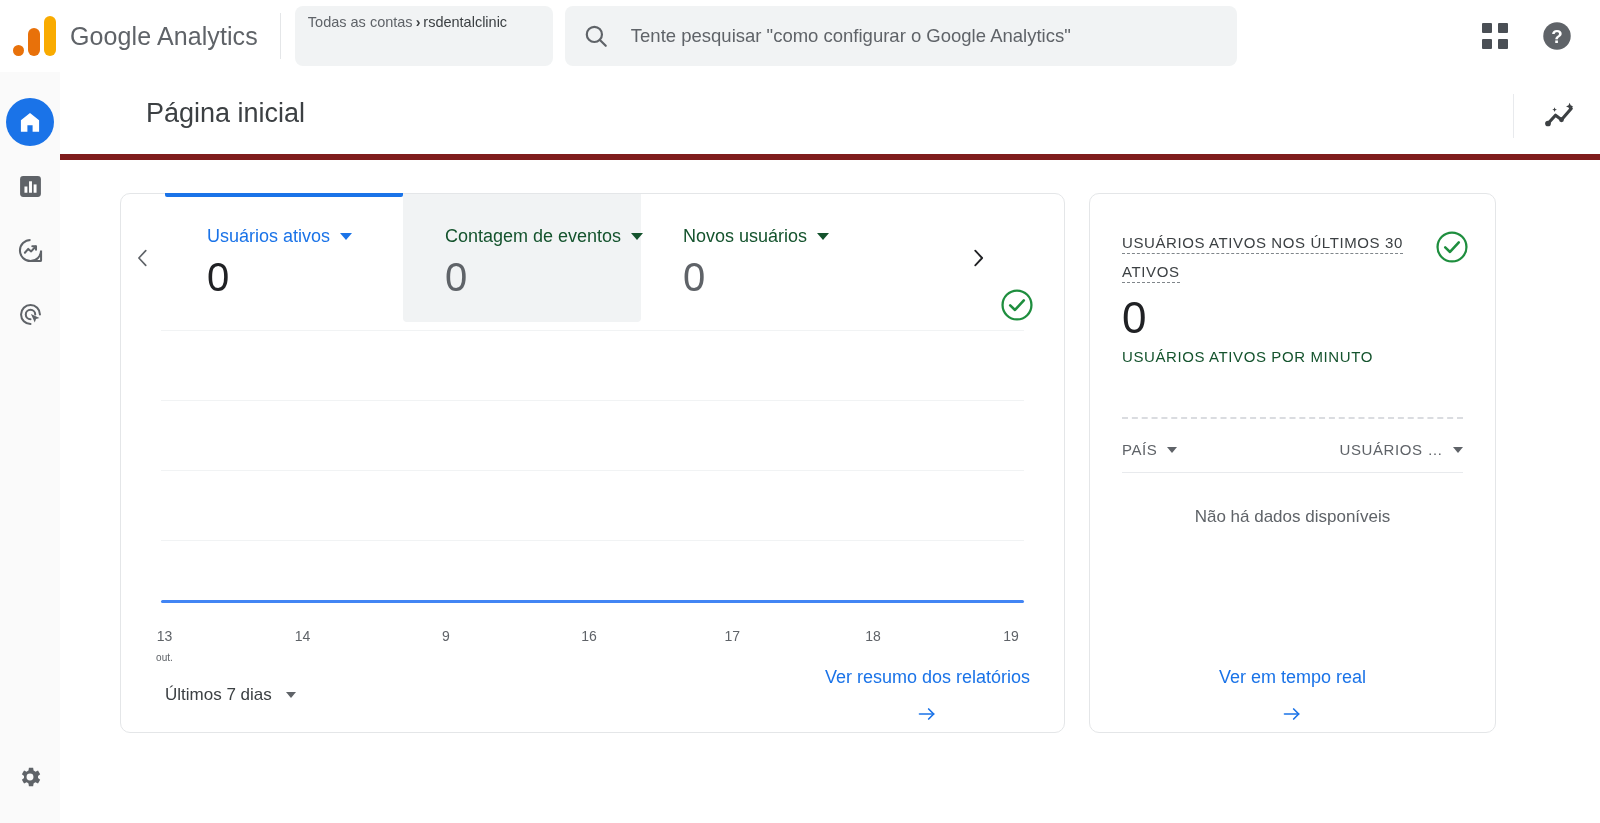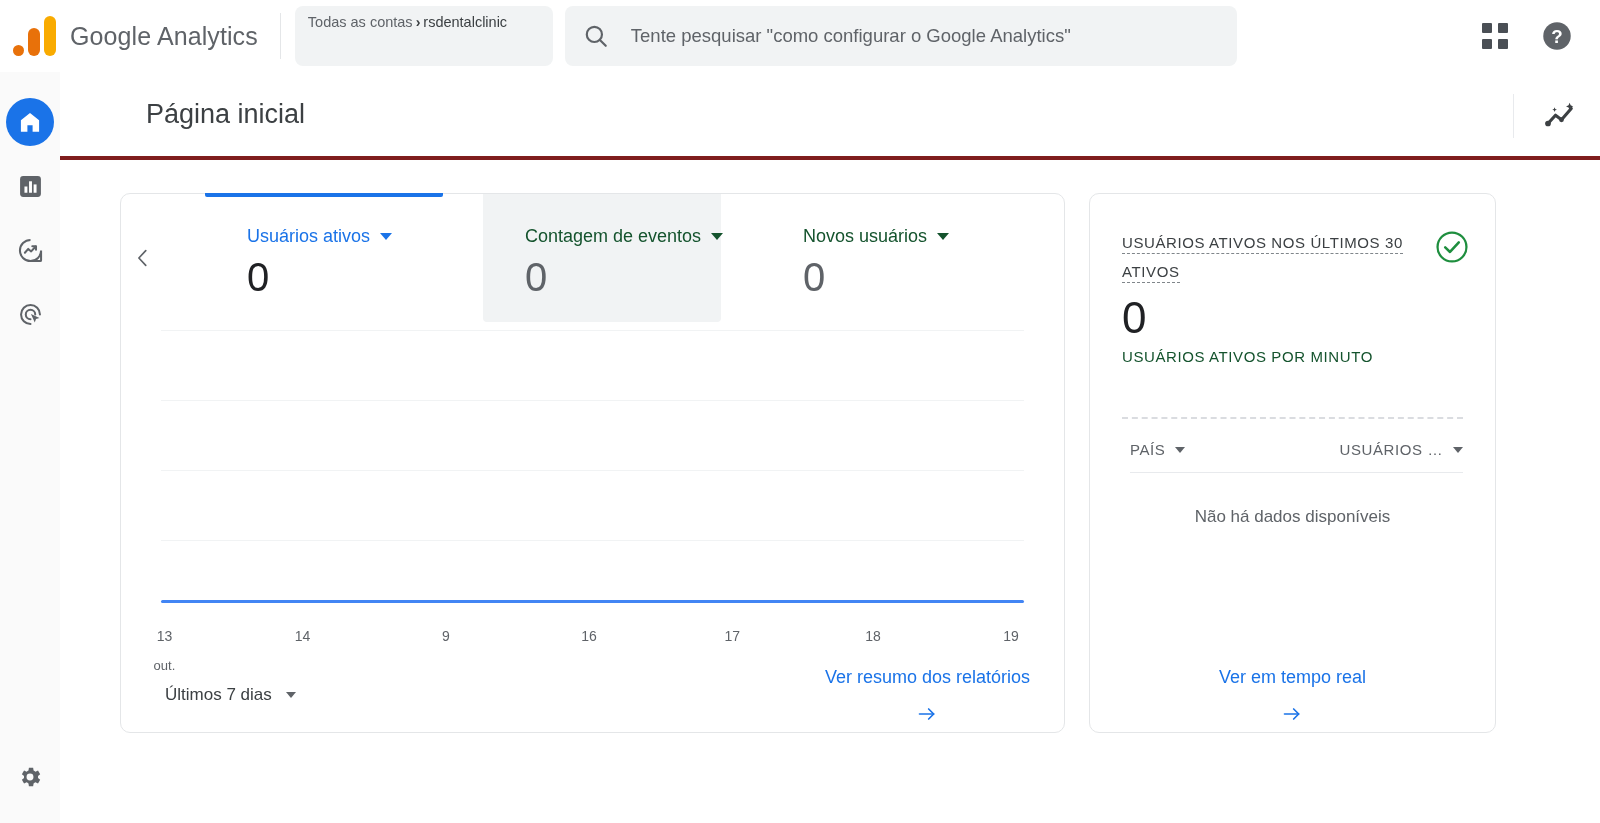--- a/index.html
+++ b/index.html
@@ -92,21 +92,21 @@
   .rail-spacer { flex: 1; }
   .rail-bottom { margin-bottom: 22px; }
 
   
   .content {
     position: absolute; left: 60px; top: 72px;
     width: 1540px; height: 751px; background: #ffffff;
   }
   .page-header {
     height: 88px; display: flex; align-items: center;
-    border-bottom: 4px solid #7f1d1d; position: relative;
+    border-bottom: 6px solid #7f1d1d; position: relative;
   }
   .page-title { font-size: 27px; color: #3c4043; padding-left: 86px; font-weight: 400; }
   .header-divider {
     position: absolute; right: 86px; top: 22px; width: 1px; height: 44px; background: #e8eaed;
   }
   .insights-icon { position: absolute; right: 22px; top: 26px; width: 36px; height: 36px; cursor: pointer; }
 
   .cards {
     display: flex; gap: 24px; padding: 33px 50px 0 60px;
   }
@@ -114,21 +114,21 @@
   .card {
     background: #ffffff;
     border: 1px solid #e4e6e8;
     border-radius: 10px;
     position: relative;
   }
   .card-main { width: 945px; height: 540px; }
   .card-rt { width: 407px; height: 540px; }
 
   
-  .metric-row { display: flex; align-items: flex-end; height: 128px; position: relative; gap: 40px; }
+  .metric-row { display: flex; align-items: flex-end; height: 128px; position: relative; }
   .nav-arrow {
     width: 44px; height: 128px; display: flex; align-items: center; justify-content: center;
     color: #5f6368; cursor: pointer; flex: 0 0 44px;
   }
   .metric-tab {
     width: 238px; height: 128px; padding: 32px 0 0 42px;
     cursor: pointer; position: relative; flex: 0 0 238px;
   }
   .metric-tab.hovered { background: #f1f3f4; border-radius: 0 0 4px 4px; }
   .metric-tab .m-label {
@@ -149,21 +149,21 @@
 
   
   .chart-area { position: relative; height: 300px; margin: 0 40px 0 40px; }
   .gridline { position: absolute; left: 0; right: 0; height: 1px; background: #f1f3f4; }
   .zero-line { position: absolute; left: 0; right: 0; height: 3px; background: #4285f4; border-radius: 2px; }
   .x-axis { position: relative; height: 40px; margin: 0 40px; }
   .x-tick {
     position: absolute; top: 6px; font-size: 14px; color: #5f6368; transform: translateX(-50%);
     text-align: center; white-space: nowrap;
   }
-  .x-tick .sub { display: block; font-size: 13px; color: #5f6368; margin-top: 14px; }
+  .x-tick .sub { display: block; font-size: 10px; color: #5f6368; margin-top: 8px; }
 
   .card-footer {
     position: absolute; bottom: 0; left: 0; right: 0; height: 74px;
     display: flex; align-items: center; justify-content: space-between;
     padding: 0 34px 0 44px;
   }
   .range-select {
     font-size: 17px; color: #3c4043; display: flex; align-items: center; gap: 14px; cursor: pointer;
   }
   .range-select .caret { border-top-color: #5f6368; border-left-width: 5px; border-right-width: 5px; border-top-width: 6px; }
@@ -179,21 +179,21 @@
     font-size: 15px; color: #3c4043; letter-spacing: .6px; line-height: 29px;
     width: 292px; border-bottom: 0;
   }
   .rt-title span { border-bottom: 1px dashed #80868b; padding-bottom: 2px; }
   .rt-badge { position: absolute; right: 26px; top: 36px; width: 34px; height: 34px; }
   .rt-value { font-size: 44px; color: #202124; margin-top: 6px; line-height: 52px; }
   .rt-sub { font-size: 15px; color: #14532d; letter-spacing: .6px; margin-top: 4px; }
   .rt-sparkline { margin: 52px 32px 0 32px; border-top: 2px dashed #dadce0; height: 1px; }
   .rt-table-head {
     display: flex; align-items: center; justify-content: space-between;
-    margin: 22px 32px 0 40px; padding-bottom: 14px; border-bottom: 1px solid #e8eaed;
+    margin: 22px 32px 0 32px; padding-bottom: 14px; border-bottom: 1px solid #e8eaed;
     font-size: 15px; color: #5f6368; letter-spacing: .6px;
   }
   .rt-col { display: flex; align-items: center; gap: 10px; cursor: pointer; }
   .rt-col .caret { border-top-color: #5f6368; border-left-width: 5px; border-right-width: 5px; border-top-width: 6px; }
   .rt-empty { text-align: center; font-size: 17px; color: #5f6368; margin-top: 34px; }
 </style>
 </head>
 <body>
 
 <div class="topbar">

